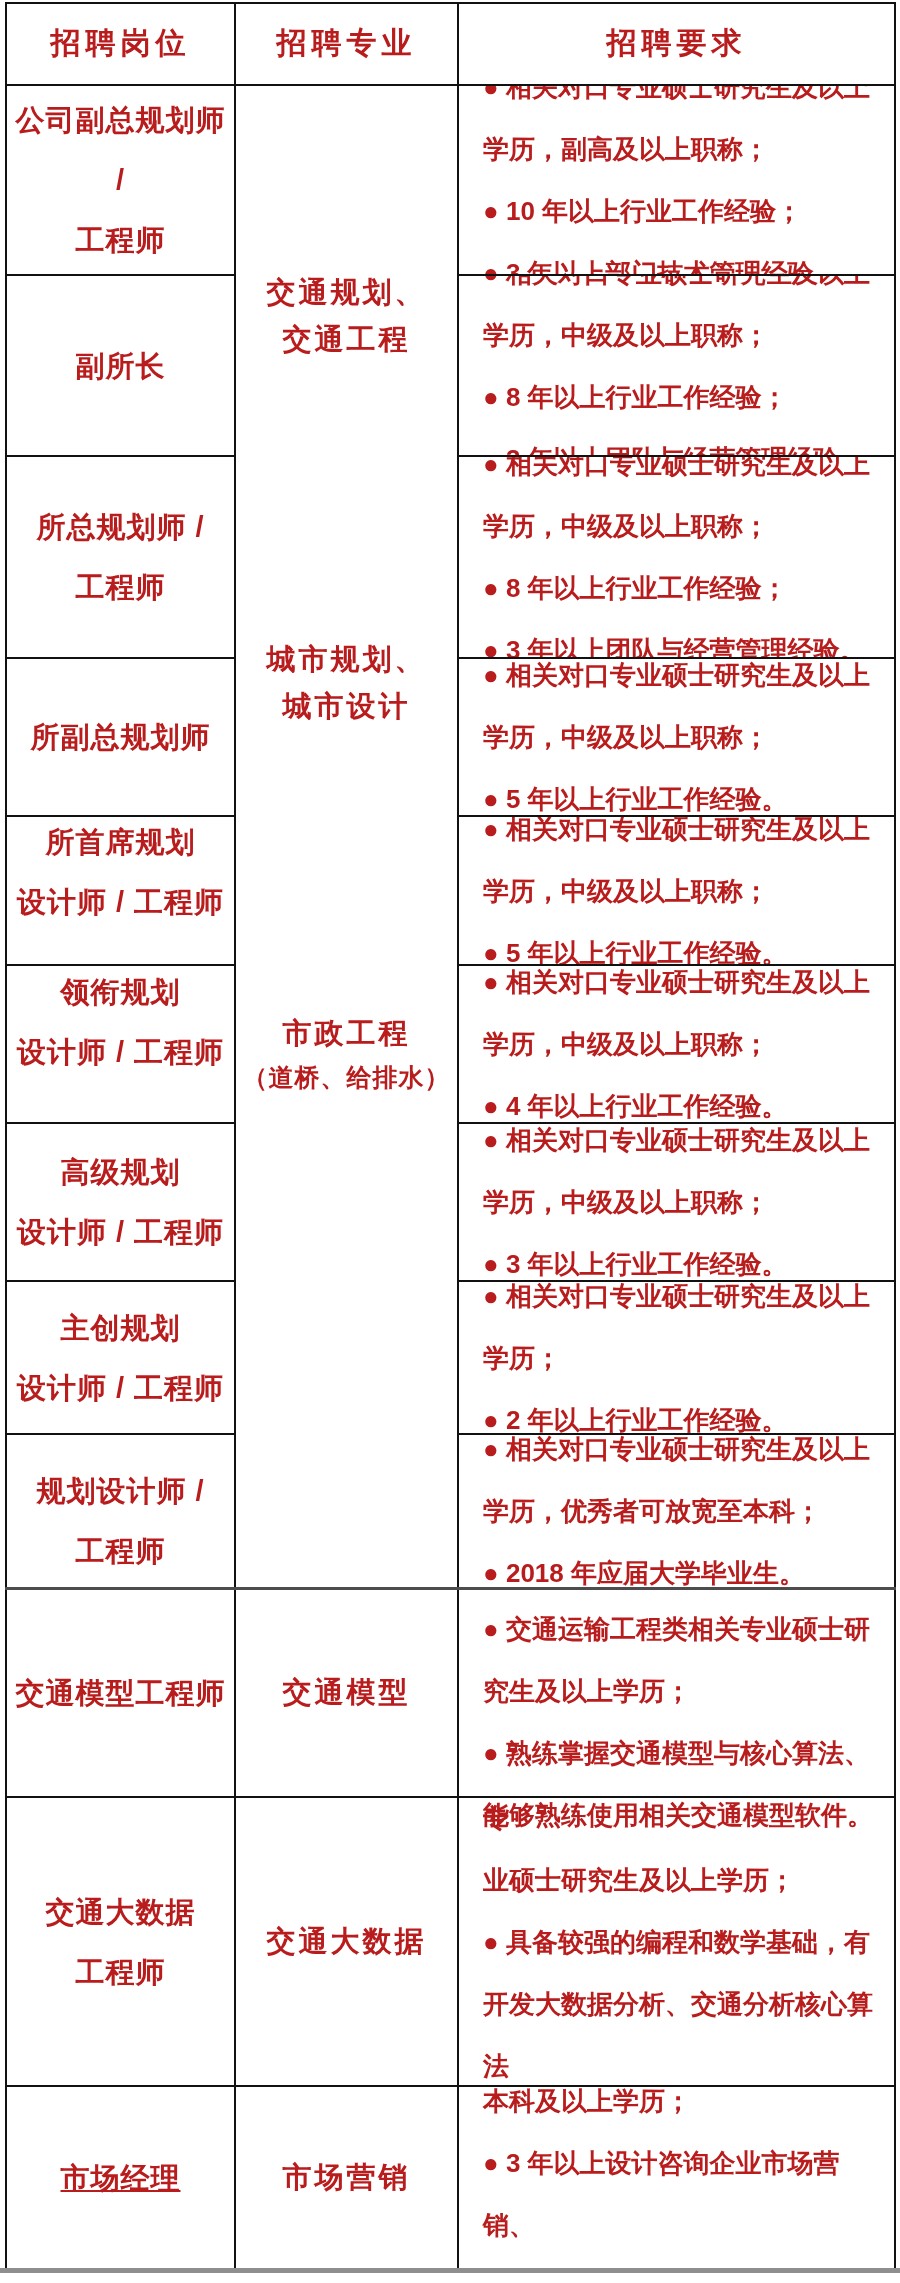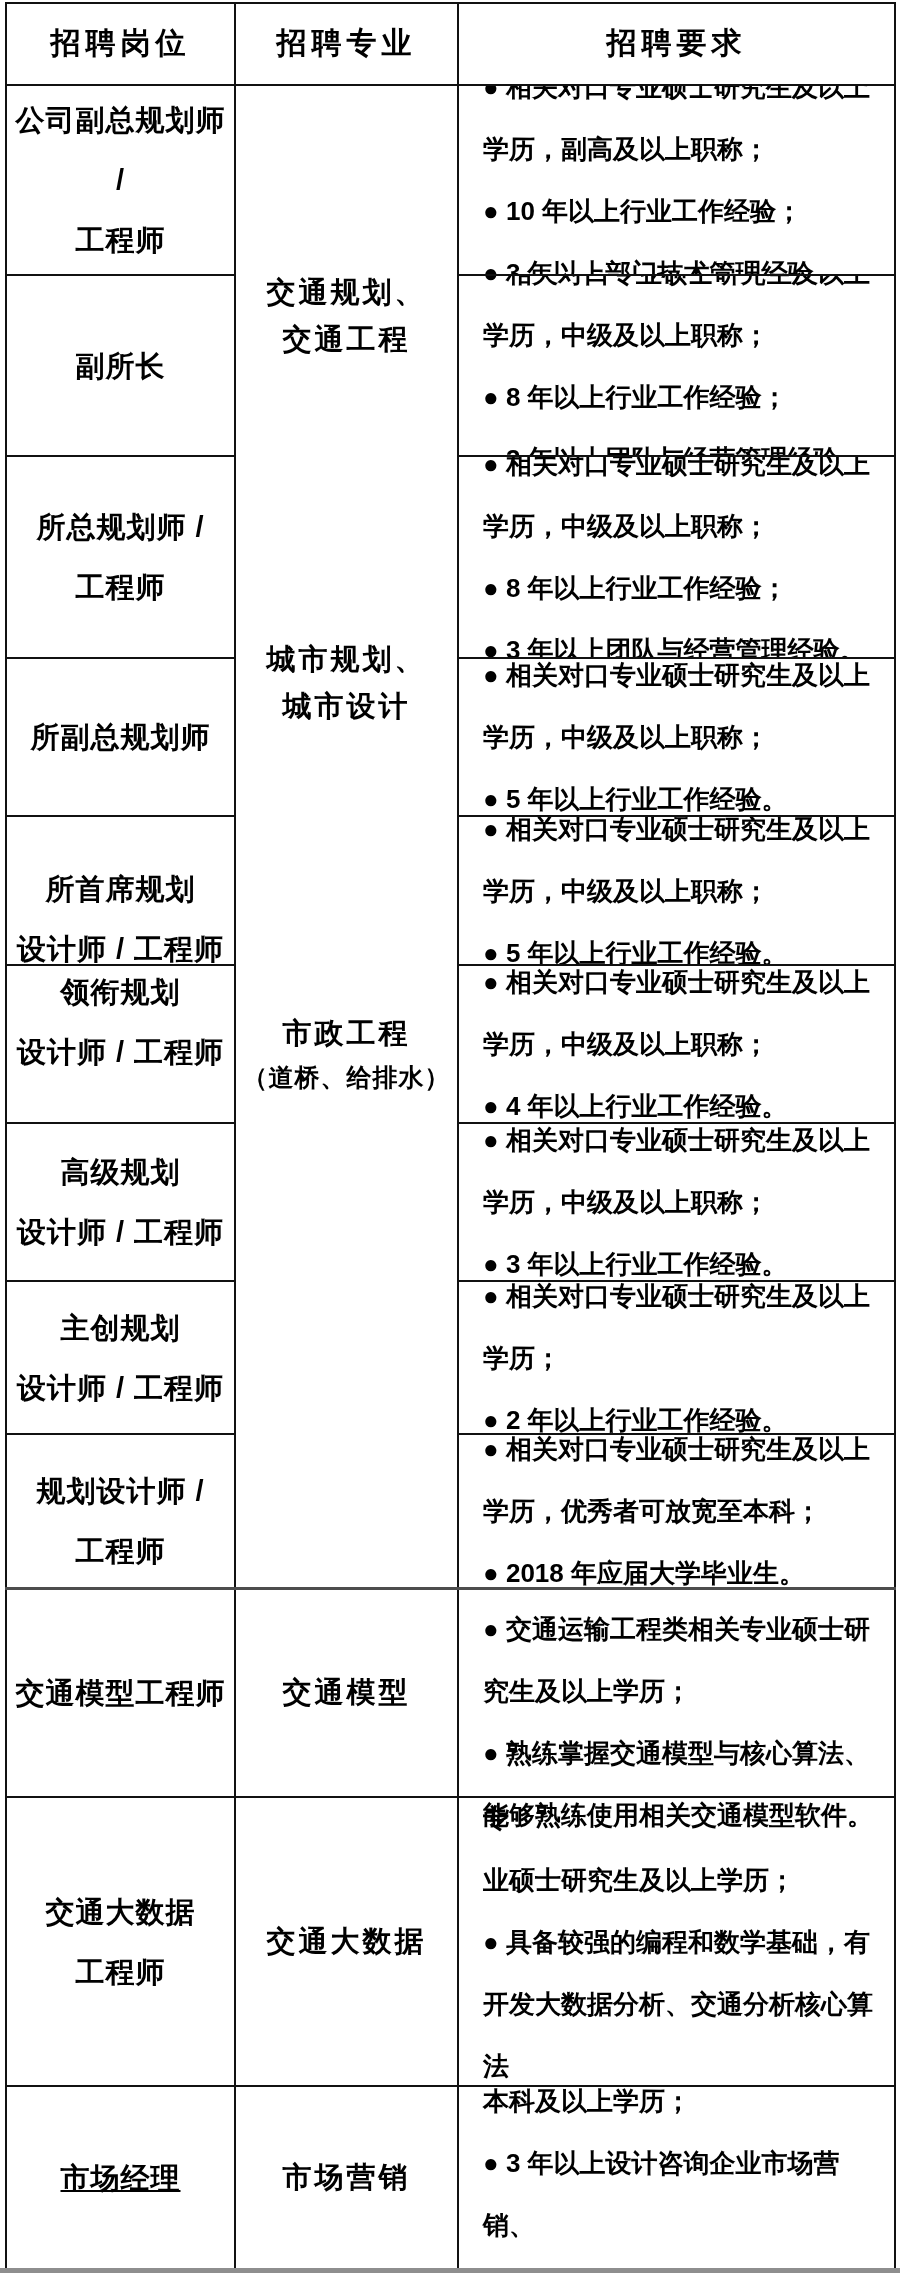--- a/index.html
+++ b/index.html
@@ -1,21 +1,21 @@
 <!DOCTYPE html>
 <html><head>
 <meta charset="utf-8">
 <style>
   html,body{margin:0;padding:0;background:#ffffff;}
   .page{
     position:relative;
     width:900px;height:2283px;
     background:#ffffff;
     font-family:"Liberation Sans","DejaVu Sans",sans-serif;
-    color:#000000;
+    color:#b91c1c;
     overflow:hidden;
   }
   
   .ln{position:absolute;background:#111111;}
   .ln.gray{background:#8e8e8e;}
   .ln.mid{background:#4d4d4d;}
   
   .cell{
     position:absolute;
     display:flex;flex-direction:column;justify-content:center;
@@ -90,21 +90,21 @@
   <div class="cell c1 hdr" style="top:4px;height:79px;">招聘岗位</div>
   <div class="cell c2 hdr" style="top:4px;height:79px;">招聘专业</div>
   <div class="cell c3 hdr" style="top:4px;height:79px;">招聘要求</div>
 
   <div class="cell c1 pos" style="top:86px;height:188px;">公司副总规划师 /
 工程师</div>
   <div class="cell c1 pos" style="top:276px;height:179px;">副所长</div>
   <div class="cell c1 pos" style="top:457px;height:200px;">所总规划师 /
 工程师</div>
   <div class="cell c1 pos" style="top:659px;height:156px;">所副总规划师</div>
-  <div class="cell c1 pos" style="top:845px;height:147px;">所首席规划
+  <div class="cell c1 pos" style="top:798px;height:147px;">所首席规划
 设计师 / 工程师</div>
   <div class="cell c1 pos" style="top:966px;height:112px;">领衔规划
 设计师 / 工程师</div>
   <div class="cell c1 pos" style="top:1124px;height:156px;">高级规划
 设计师 / 工程师</div>
   <div class="cell c1 pos" style="top:1282px;height:151px;">主创规划
 设计师 / 工程师</div>
   <div class="cell c1 pos" style="top:1435px;height:172px;">规划设计师 /
 工程师</div>
   <div class="cell c1 pos" style="top:1590px;height:206px;">交通模型工程师</div>

